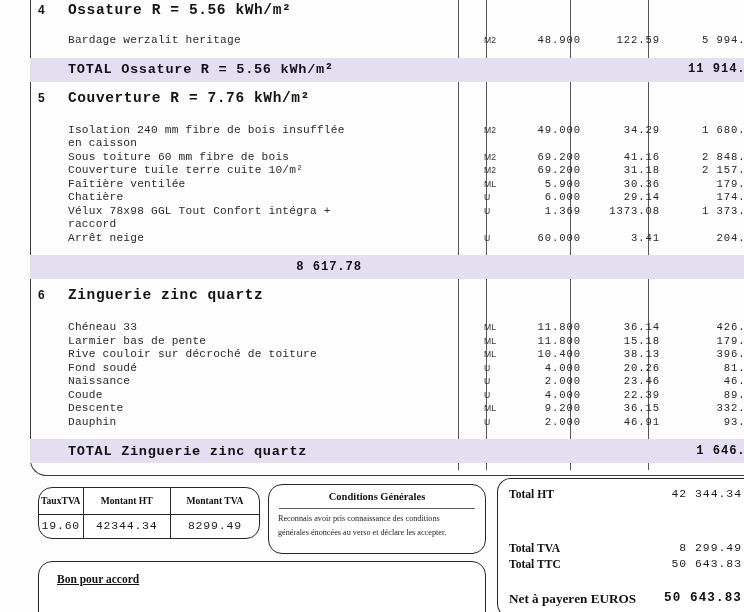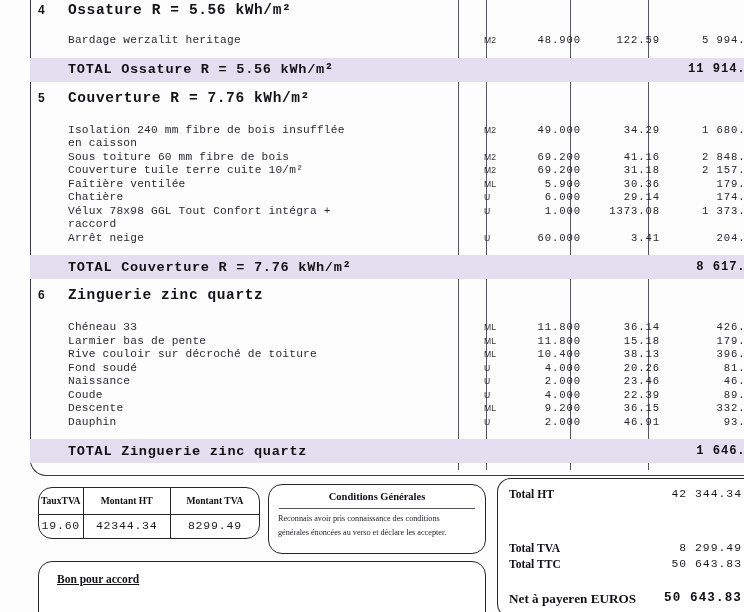--- a/index.html
+++ b/index.html
@@ -327,21 +327,21 @@
         <div class="c-unit">U</div>
         <div class="c-qty">6.000</div>
         <div class="c-pu">29.14</div>
         <div class="c-tot">174.84</div>
       </div>
       <div class="row row-item">
         <div class="c-num"></div>
         <div class="c-desc">Vélux 78x98 GGL Tout Confort intégra +</div>
         <div class="c-gap"></div>
         <div class="c-unit">U</div>
-        <div class="c-qty">1.000</div>
+        <div class="c-qty">1.369</div>
         <div class="c-pu">1373.08</div>
         <div class="c-tot">1 373.08</div>
       </div>
       <div class="row row-item">
         <div class="c-num"></div>
         <div class="c-desc">raccord</div>
         <div class="c-gap"></div>
         <div class="c-unit"></div>
         <div class="c-qty"></div>
         <div class="c-pu"></div>
@@ -354,21 +354,20 @@
         <div class="c-gap"></div>
         <div class="c-unit">U</div>
         <div class="c-qty">60.000</div>
         <div class="c-pu">3.41</div>
         <div class="c-tot">204.60</div>
       </div>
       <div class="spacer-10"></div>
 
       <div class="row row-total">
         <div class="c-num"></div>
-        <div class="c-desc">TOTAL  Couverture R = 7.76 kWh/m²</div>
         <div class="c-gap"></div>
         <div class="c-unit"></div>
         <div class="c-qty"></div>
         <div class="c-pu"></div>
         <div class="c-tot">8 617.78</div>
       </div>
 
       <div class="row row-section">
         <div class="c-num">6</div>
         <div class="c-desc">Zinguerie zinc quartz</div>

